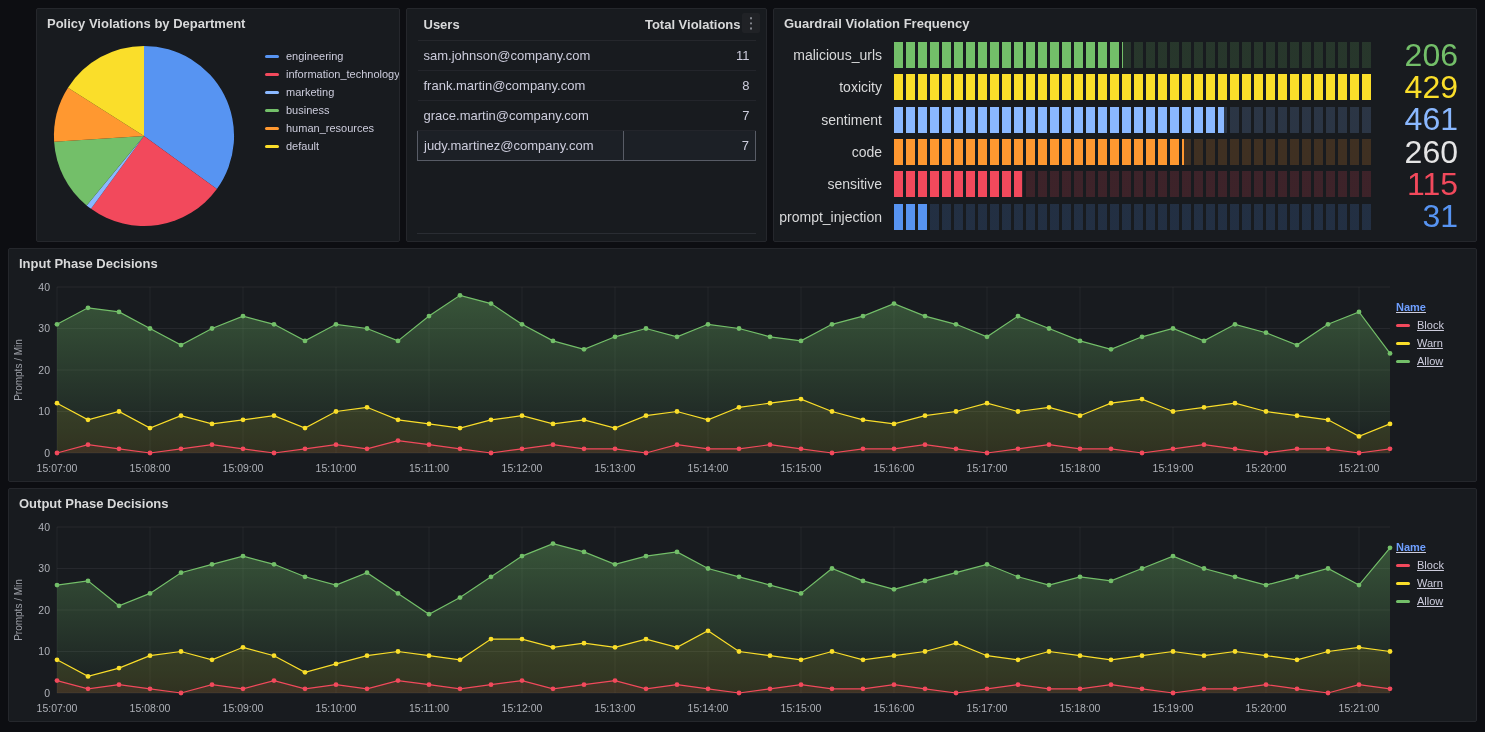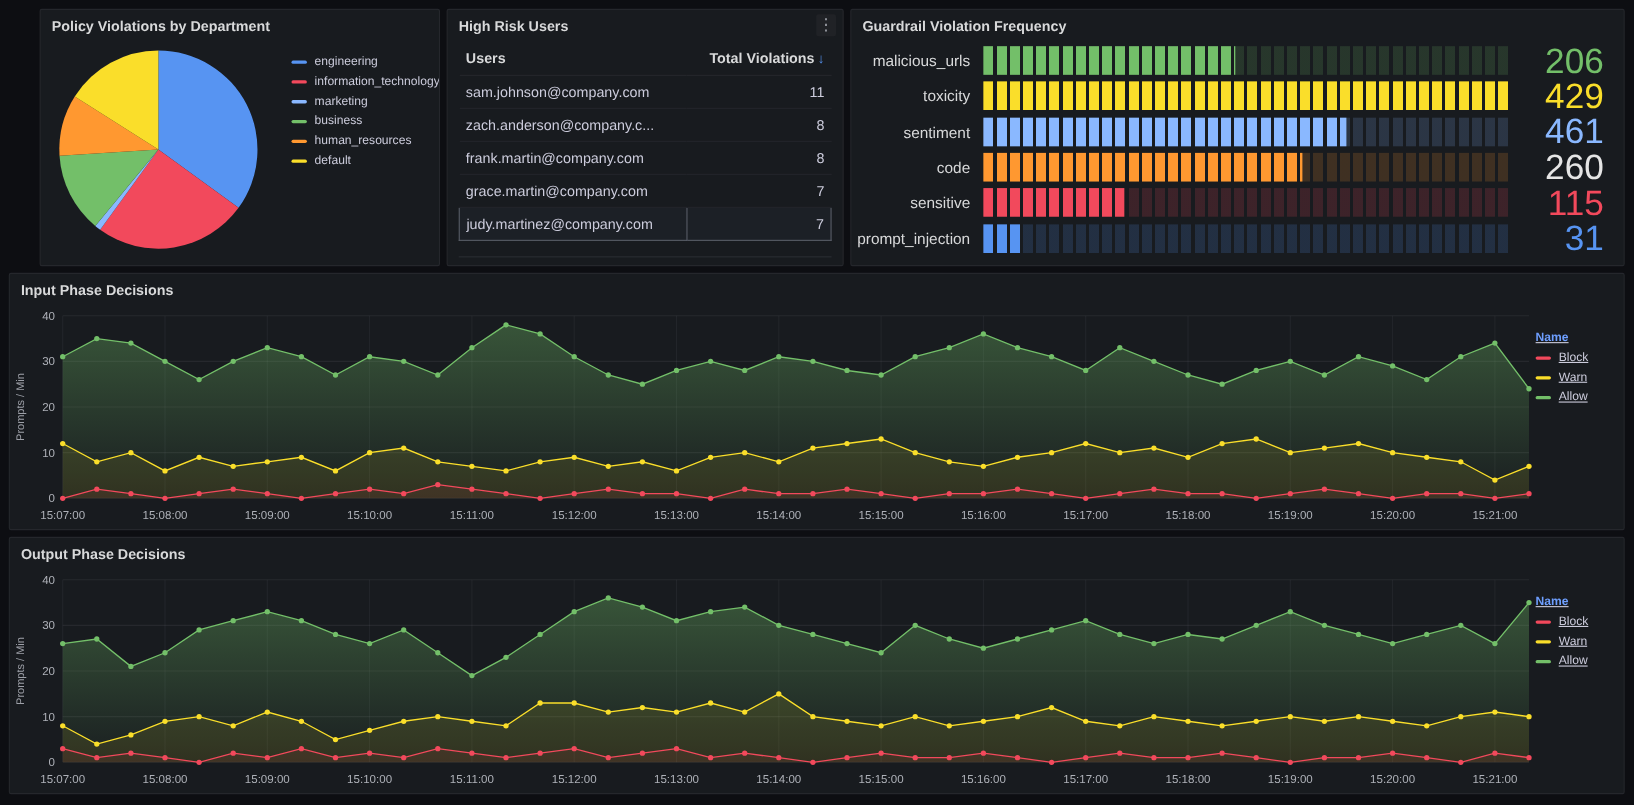--- a/index.html
+++ b/index.html
@@ -145,42 +145,35 @@
             </div>
             <div class="legend-item">
               <span class="swatch" style="background:#FADE2A"></span>
               <span>default</span>
             </div>
           </div>
       </div>
     </section>
 
     <section class="panel">
-      <div class="panel-header">
-        <span class="panel-title">High Risk Users</span>
-      </div>
       <div class="kebab">⋮</div>
       <div class="table-body">
         <table class="risk">
           <thead>
             <tr>
               <th>Users</th>
               <th class="num">
                 <span>Total Violations</span><span class="sort-arrow">↓</span>
               </th>
             </tr>
           </thead>
           <tbody id="table-rows">
               <tr>
                 <td>sam.johnson@company.com</td>
                 <td class="num">11</td>
-              </tr>
-              <tr>
-                <td>zach.anderson@company.c...</td>
-                <td class="num">8</td>
               </tr>
               <tr>
                 <td>frank.martin@company.com</td>
                 <td class="num">8</td>
               </tr>
               <tr>
                 <td>grace.martin@company.com</td>
                 <td class="num">7</td>
               </tr>
               <tr class="selected">

